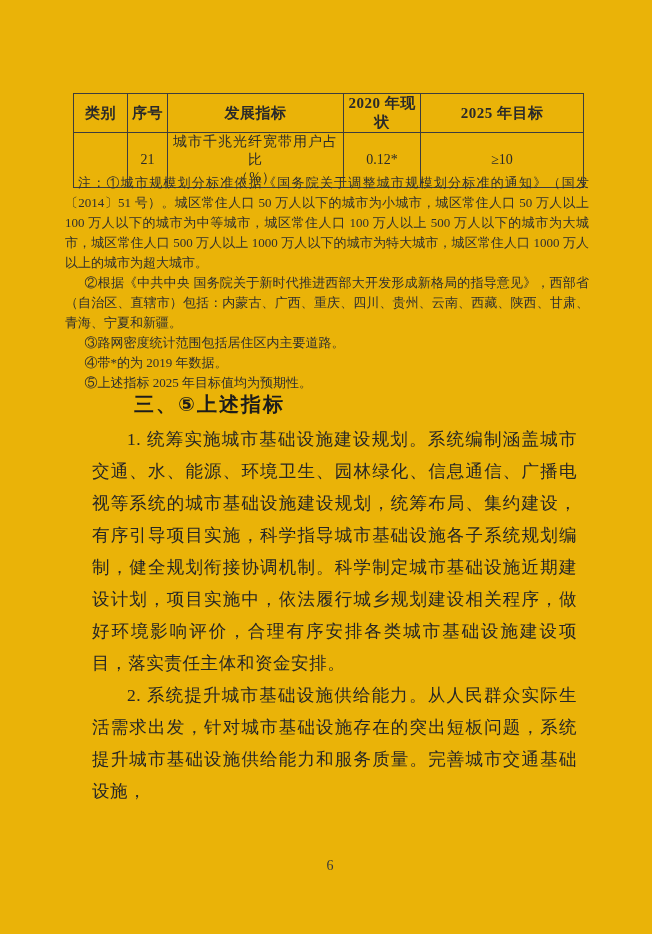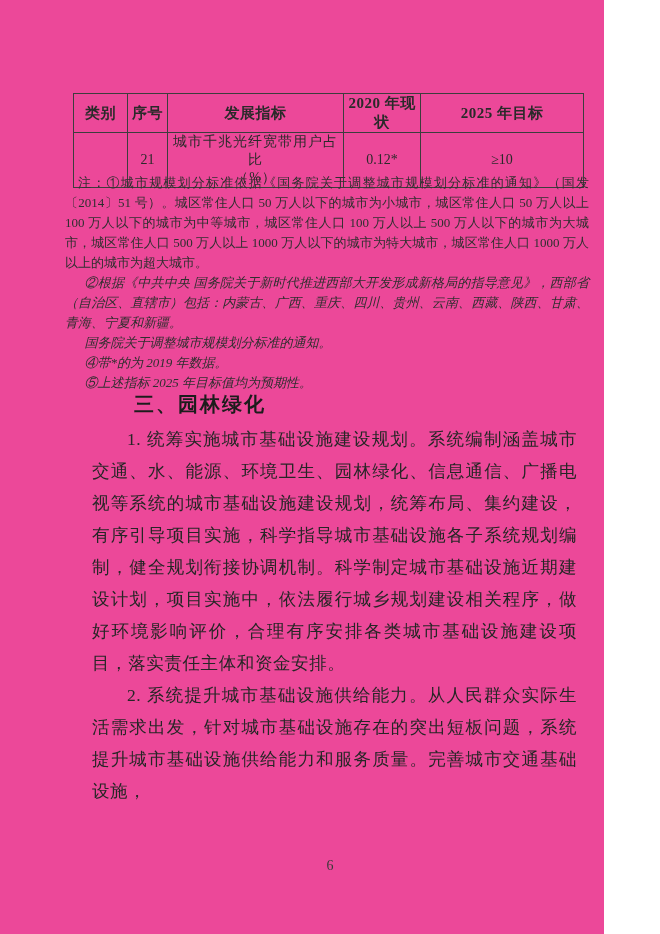--- a/index.html
+++ b/index.html
@@ -5,22 +5,22 @@
   html, body { margin: 0; padding: 0; }
   body {
     width: 660px; height: 934px;
     background: #ffffff;
     font-family: "Liberation Serif", "DejaVu Serif", serif;
     color: #262626;
     overflow: hidden;
   }
   .page {
     position: relative;
-    width: 604px; height: 934px;
-    background: #ec4899;
+    width: 652px; height: 934px;
+    background: #eab308;
   }
 
   
   .table-wrap {
     position: absolute;
     left: 73px; top: 93px; width: 510px;
   }
   table.indicator-table {
     border-collapse: collapse;
     width: 510px;
@@ -57,21 +57,21 @@
     position: absolute;
     left: 65px; top: 173px; width: 524px;
     font-size: 13px;
     line-height: 20px;
     color: #2f2f2f;
     text-align: justify;
     text-justify: inter-ideograph;
   }
   .notes p { margin: 0; }
   .notes p.note-first { text-indent: 1em; }
-  .notes p.note-rest  { text-indent: 1.5em; font-style: italic; }
+  .notes p.note-rest  { text-indent: 1.5em; }
 
   
   .content {
     position: absolute;
     left: 92px; top: 389px; width: 485px;
   }
   .section-heading {
     font-family: "Liberation Sans", "DejaVu Sans", sans-serif;
     font-size: 20px;
     font-weight: bold;
@@ -146,26 +146,26 @@
           <td>0.12*</td>
           <td>≥10</td>
         </tr>
       </tbody>
     </table>
   </div>
 
   <div class="notes">
     <p class="note-first">注：①城市规模划分标准依据《国务院关于调整城市规模划分标准的通知》（国发〔2014〕51 号）。城区常住人口 50 万人以下的城市为小城市，城区常住人口 50 万人以上 100 万人以下的城市为中等城市，城区常住人口 100 万人以上 500 万人以下的城市为大城市，城区常住人口 500 万人以上 1000 万人以下的城市为特大城市，城区常住人口 1000 万人以上的城市为超大城市。</p>
     <p class="note-rest">②根据《中共中央 国务院关于新时代推进西部大开发形成新格局的指导意见》，西部省（自治区、直辖市）包括：内蒙古、广西、重庆、四川、贵州、云南、西藏、陕西、甘肃、青海、宁夏和新疆。</p>
-    <p class="note-rest">国务院关于调整城市规模划分标准的通知。</p>
+    <p class="note-rest">③路网密度统计范围包括居住区内主要道路。</p>
     <p class="note-rest">④带*的为 2019 年数据。</p>
     <p class="note-rest">⑤上述指标 2025 年目标值均为预期性。</p>
   </div>
 
   <div class="content">
-    <h2 class="section-heading">三、园林绿化</h2>
+    <h2 class="section-heading">三、⑤上述指标</h2>
     <p class="body-para">1. 统筹实施城市基础设施建设规划。系统编制涵盖城市交通、水、能源、环境卫生、园林绿化、信息通信、广播电视等系统的城市基础设施建设规划，统筹布局、集约建设，有序引导项目实施，科学指导城市基础设施各子系统规划编制，健全规划衔接协调机制。科学制定城市基础设施近期建设计划，项目实施中，依法履行城乡规划建设相关程序，做好环境影响评价，合理有序安排各类城市基础设施建设项目，落实责任主体和资金安排。</p>
     <p class="body-para">2. 系统提升城市基础设施供给能力。从人民群众实际生活需求出发，针对城市基础设施存在的突出短板问题，系统提升城市基础设施供给能力和服务质量。完善城市交通基础设施，</p>
   </div>
 
   <div class="page-number">6</div>
 
 </div>
 
 </body></html>

